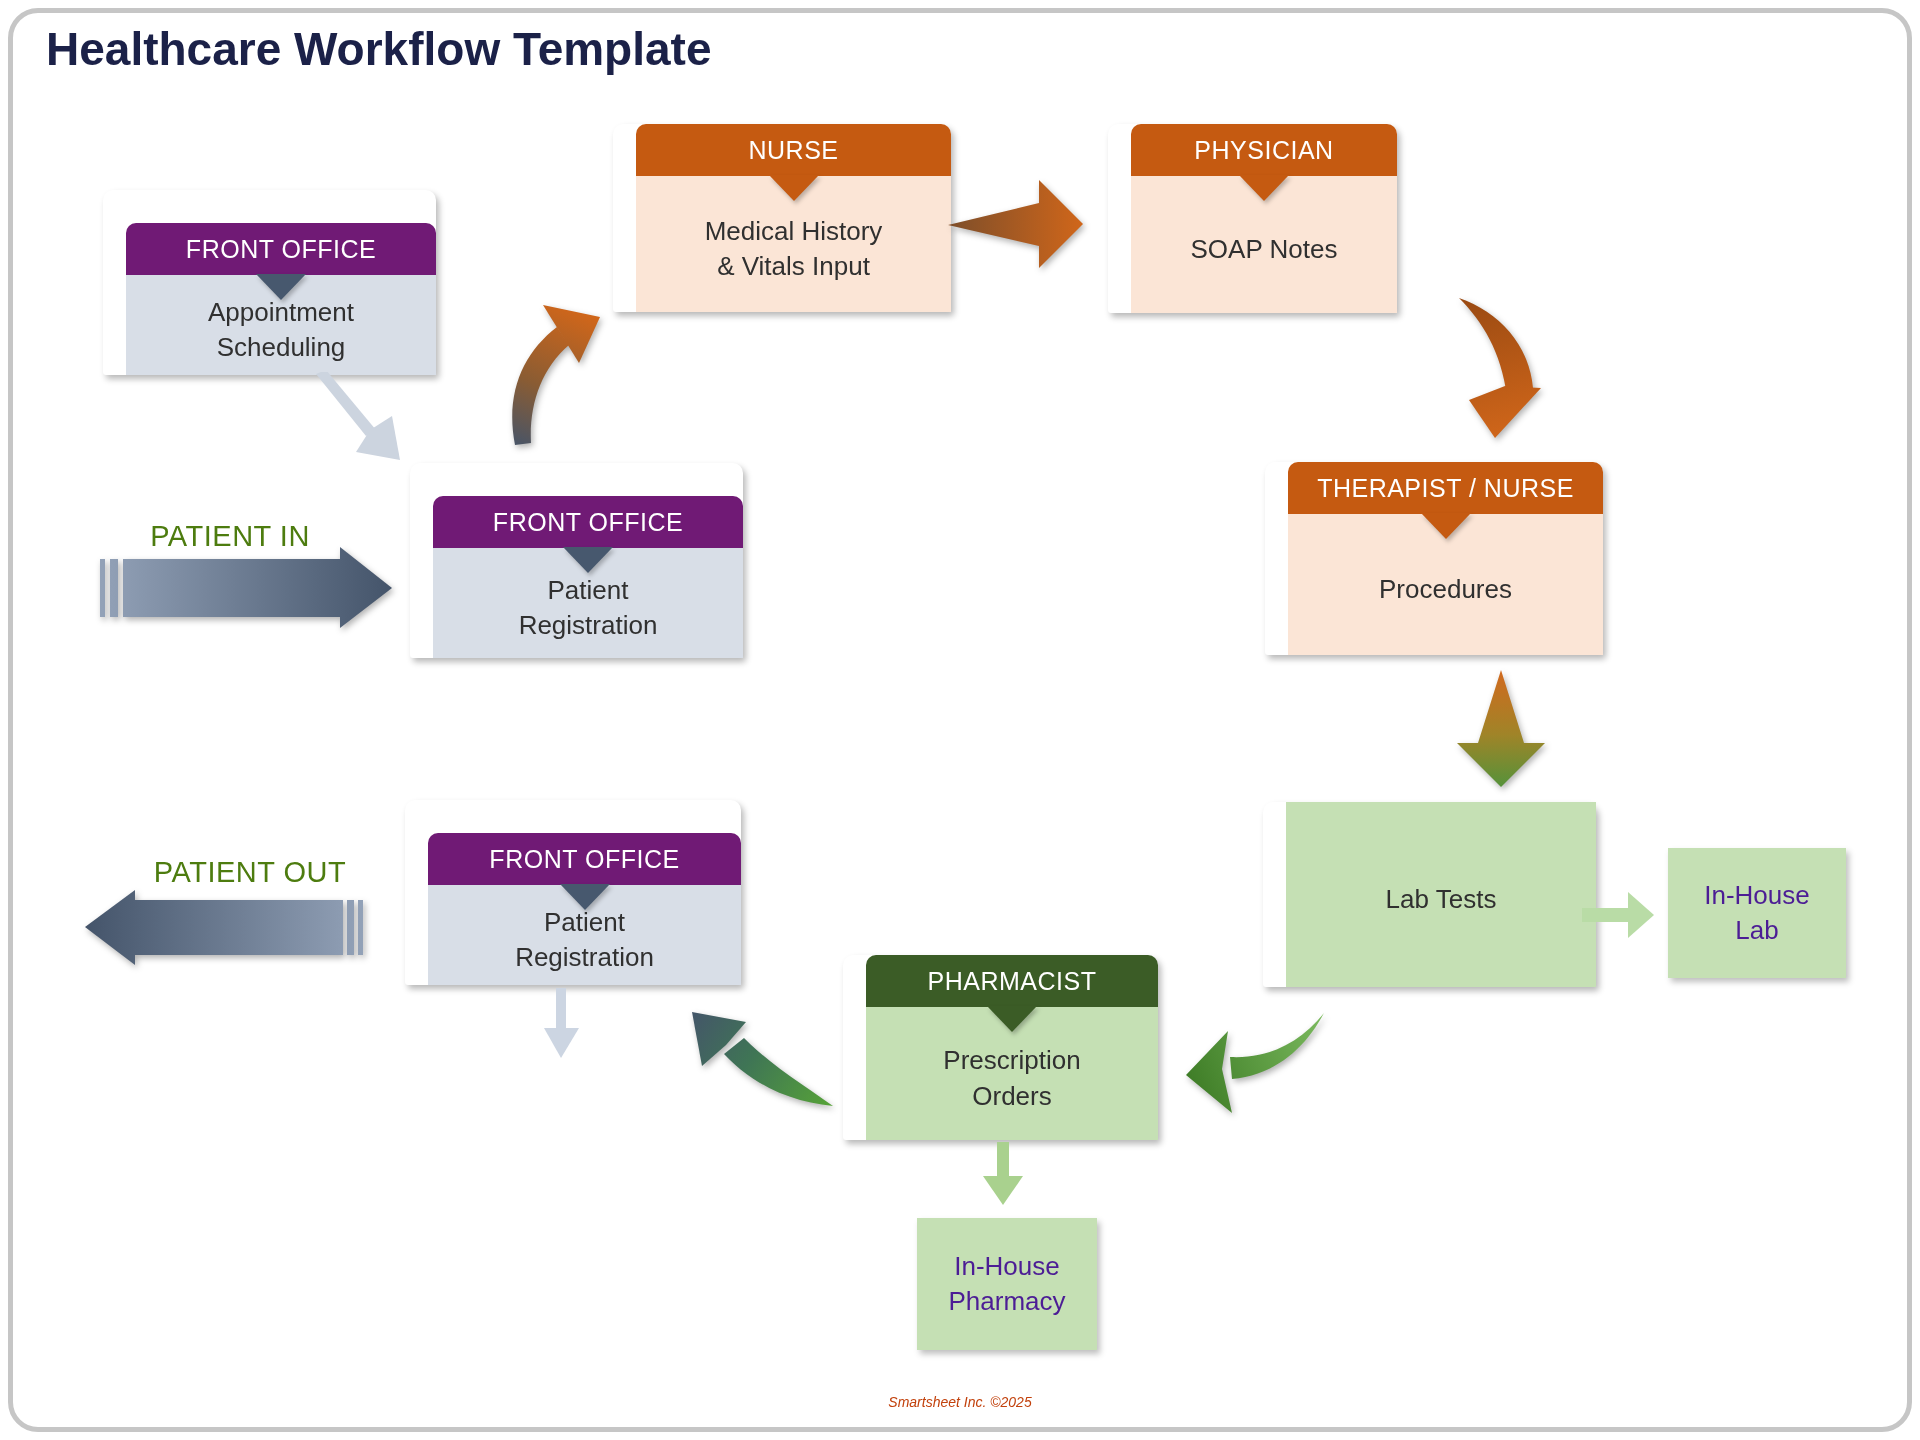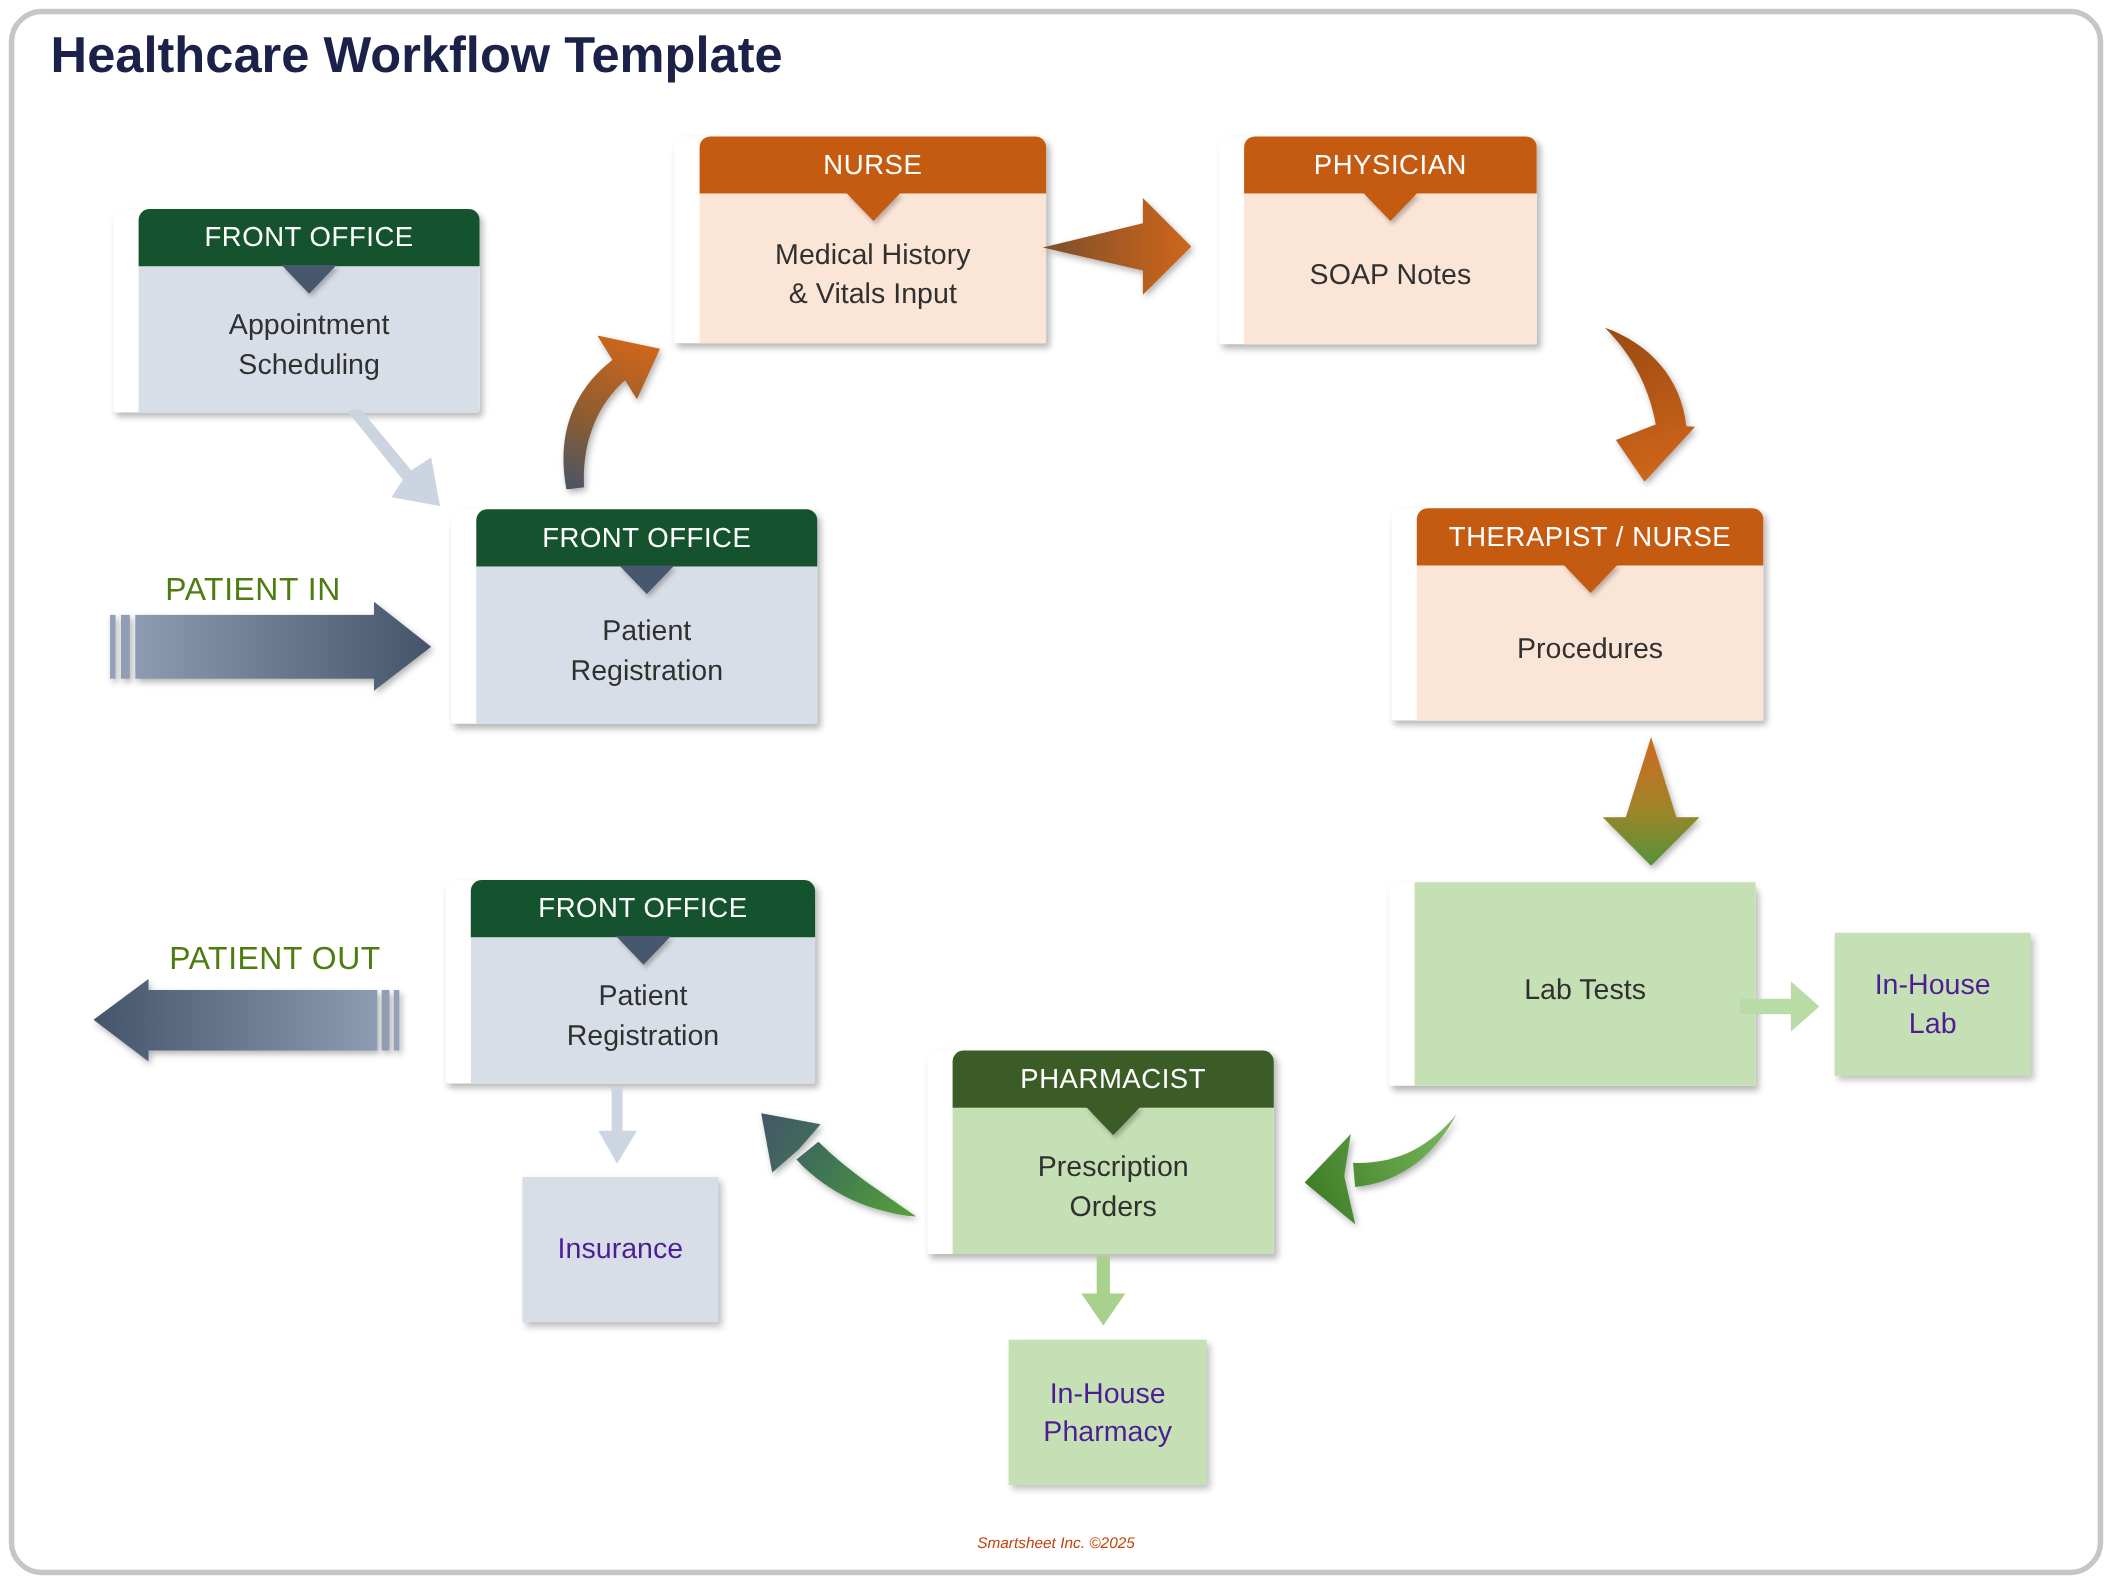--- a/index.html
+++ b/index.html
@@ -36,21 +36,21 @@
     border-left:25px solid transparent; border-right:25px solid transparent;
     border-top:26px solid var(--hdr);
     filter:drop-shadow(2px 3px 2px rgba(0,0,0,0.25));
   }
   .wf-task {
     flex:1; display:flex; align-items:center; justify-content:center;
     text-align:center; font-size:26px; line-height:1.35; color:#303030;
     white-space:pre-line; padding-top:10px;
   }
   .theme-slate  { --hdr:#47586e; }
-  .theme-slate  .wf-header { background:#14532d; }
+  .theme-slate  .wf-header { background:#701a75;margin-top:33px; }
   .theme-slate  .wf-task   { background:#d8dee7; }
   .theme-orange { --hdr:#c55a11; }
   .theme-orange .wf-header { background:#c55a11; }
   .theme-orange .wf-task   { background:#fbe5d6; }
   .theme-green  { --hdr:#3b5c26; }
   .theme-green  .wf-header { background:#3b5c26; }
   .theme-green  .wf-task   { background:#c5e0b4; }
   
   .plain-box {
     position:absolute; display:flex; align-items:center; justify-content:center;
@@ -134,21 +134,20 @@
     <div class="wf-header">
       <span>PHARMACIST</span>
     </div>
     <div class="wf-task">Prescription
 Orders</div>
   </div>
 
   <div class="plain-box plain-green" style="left:1668px;top:848px;width:178px;height:130px">In-House
 Lab</div>
 
-  <div class="plain-box plain-slate" style="left:475px;top:1070px;width:178px;height:132px">Insurance</div>
 
   <div class="plain-box plain-green" style="left:917px;top:1218px;width:180px;height:132px">In-House
 Pharmacy</div>
 
   <div class="flow-label" style="left:120px;top:520px;width:220px">PATIENT IN</div>
   <div class="flow-label" style="left:140px;top:856px;width:220px">PATIENT OUT</div>
 
   <div class="arrow shadowed" style="left:100px;top:547px;width:292px;height:81px">
     <svg viewBox="0 0 292 81">
       <defs>

